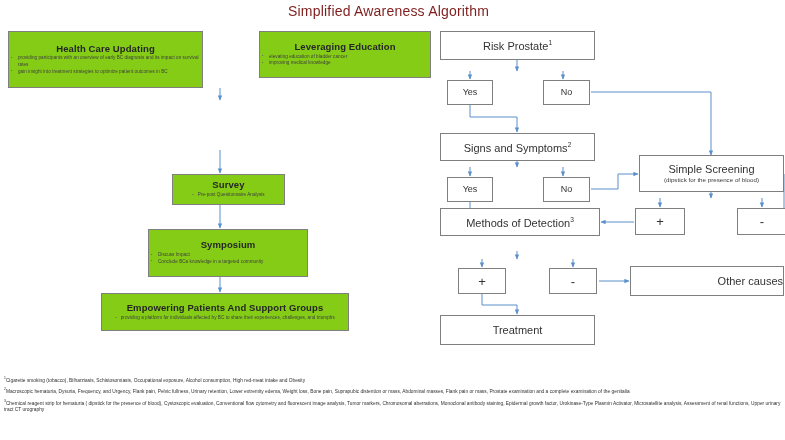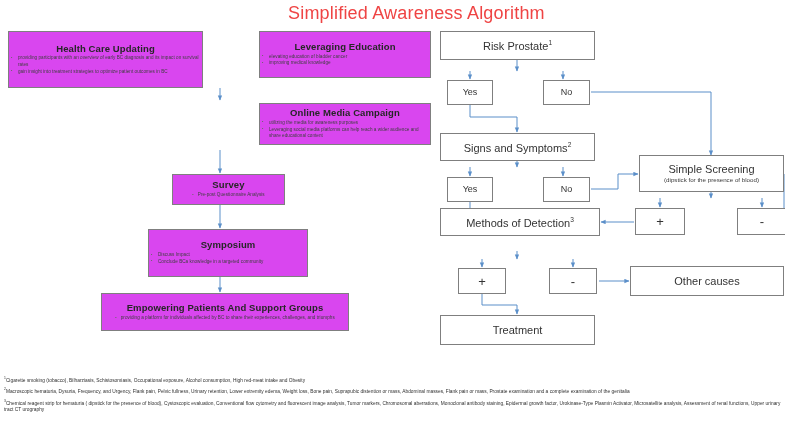--- a/index.html
+++ b/index.html
@@ -12,21 +12,21 @@
     position:relative;
   }
   #canvas{position:absolute;left:0;top:0;width:785px;height:440px;}
 
   svg.connectors{position:absolute;left:0;top:0;width:785px;height:440px;pointer-events:none;}
 
   .node{
     position:absolute;
     box-sizing:border-box;
     border:1px solid #7f7f7f;
-    background:#d946ef;
+    background:#84cc16;
     display:flex;
     flex-direction:column;
     justify-content:center;
     align-items:center;
     text-align:center;
   }
   .node .title{
     font-weight:bold;
     font-size:9.5px;
     letter-spacing:.1px;
@@ -51,22 +51,22 @@
     content:"\25AA";
     position:absolute;left:2px;top:-0.5px;
     font-size:4px;color:#6a6a6a;
   }
   .node.center-bullets ul{text-align:center;}
   .node.center-bullets li{padding-left:0;}
   .node.center-bullets li:before{position:static;margin-right:4px;}
 
   .page-title{
     position:absolute;
-    font-size:18px;
-    color:#ef4444;
+    font-size:14px;
+    color:#7f1d1d;
     letter-spacing:.2px;
     white-space:nowrap;
   }
 
   
   .abox{
     position:absolute;
     box-sizing:border-box;
     border:1px solid #7f7f7f;
     background:#ffffff;
@@ -165,27 +165,20 @@
 
 
   <div class="node" style="left:259px;top:31px;width:172px;height:47px;">
     <div class="title">Leveraging Education</div>
     <ul>
       <li>elevating education of bladder cancer</li>
       <li>improving medical knowledge</li>
     </ul>
   </div>
 
-  <div class="node" style="left:259px;top:103px;width:172px;height:42px;">
-    <div class="title">Online Media Campaign</div>
-    <ul>
-      <li>utilizing the media for awareness purposes</li>
-      <li>Leveraging social media platforms can help reach a wider audience and share educational content</li>
-    </ul>
-  </div>
 
   <div class="node center-bullets" style="left:172px;top:174px;width:113px;height:31px;">
     <div class="title">Survey</div>
     <ul>
       <li>Pre-post Questionnaire Analysis</li>
     </ul>
   </div>
 
   <div class="node" style="left:148px;top:229px;width:160px;height:48px;">
     <div class="title">Symposium</div>
@@ -244,21 +237,21 @@
   </div>
 
   <div class="abox" style="left:458px;top:268px;width:48px;height:26px;">
     <div class="sign">+</div>
   </div>
 
   <div class="abox" style="left:549px;top:268px;width:48px;height:26px;">
     <div class="sign">-</div>
   </div>
 
-  <div class="abox" style="left:630px;top:266px;width:154px;height:30px;">
+  <div class="abox" style="left:630px;top:266px;width:154px;height:30px;align-items:flex-end;">
     <div class="main">Other causes</div>
   </div>
 
   <div class="abox" style="left:440px;top:315px;width:155px;height:30px;">
     <div class="main">Treatment</div>
   </div>
 
   <div class="footnotes">
     <div class="fn"><sup>1</sup><span>Cigarette smoking (tobacco), Bilharziasis, Schistosomiasis, Occupational exposure, Alcohol consumption, High red-meat intake and Obesity</span></div>
     <div class="fn"><sup>2</sup><span>Macroscopic hematuria, Dysuria, Frequency, and Urgency, Flank pain, Pelvic fullness, Urinary retention, Lower extremity edema, Weight loss, Bone pain, Suprapubic distention or mass, Abdominal masses, Flank pain or mass, Prostate examination and a complete examination of the genitalia</span></div>

